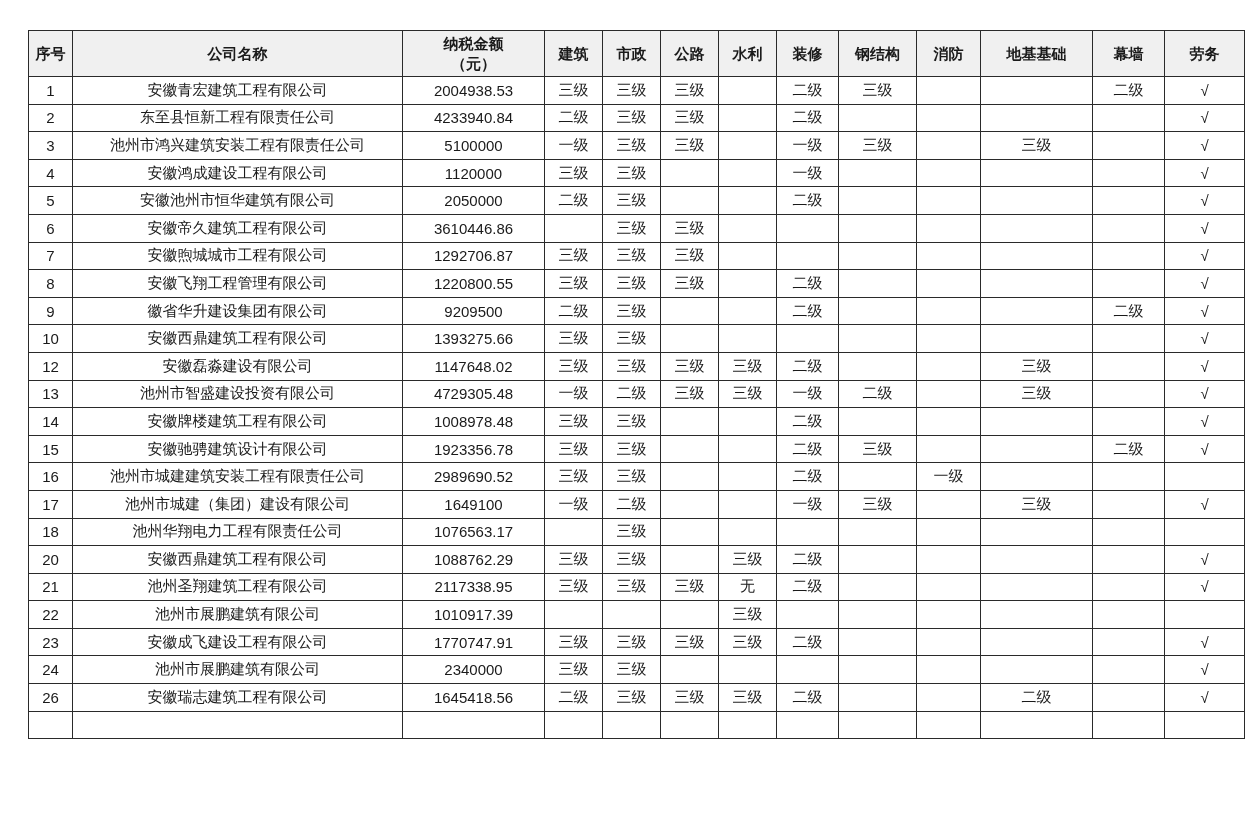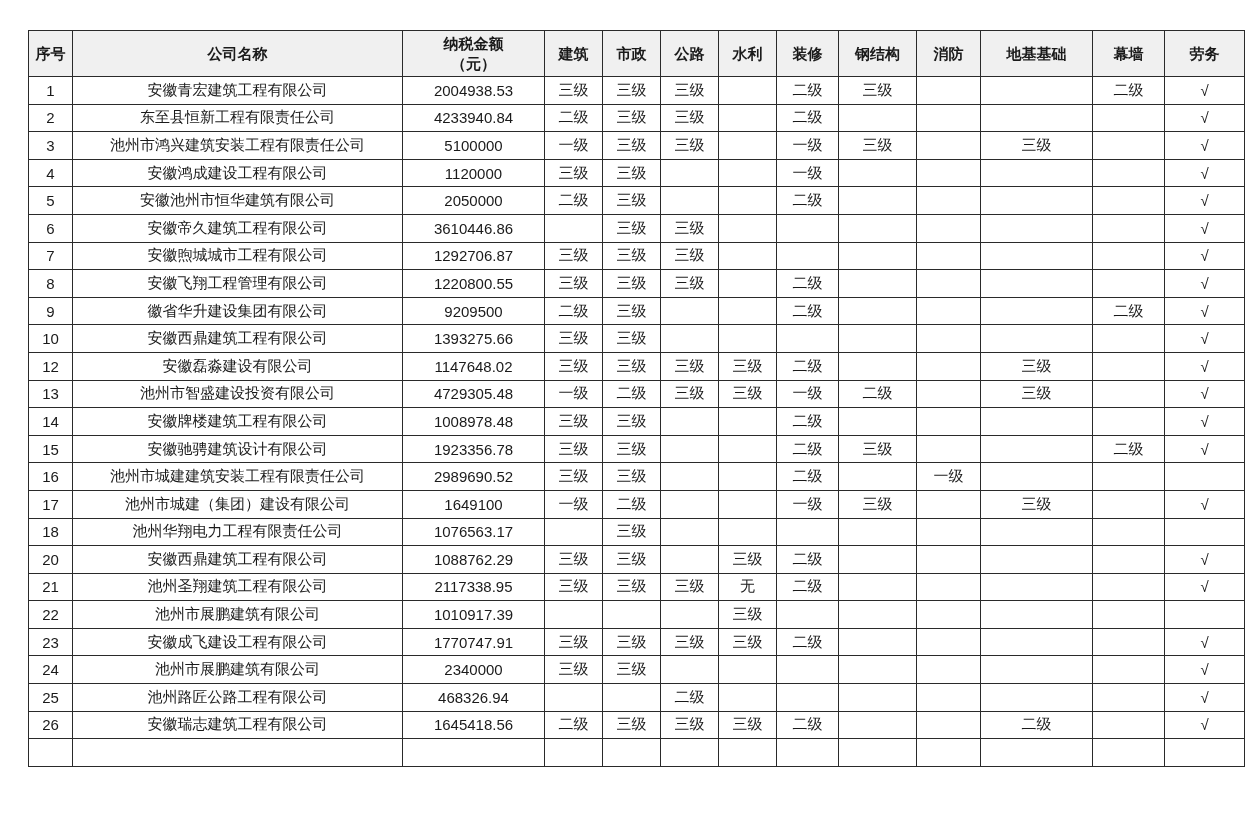--- a/index.html
+++ b/index.html
@@ -399,35 +399,20 @@
           <td></td>
           <td></td>
           <td></td>
           <td></td>
           <td></td>
           <td></td>
           <td></td>
           <td class="check">√</td>
         </tr>
         <tr>
-          <td>25</td>
-          <td>池州路匠公路工程有限公司</td>
-          <td>468326.94</td>
-          <td></td>
-          <td></td>
-          <td>二级</td>
-          <td></td>
-          <td></td>
-          <td></td>
-          <td></td>
-          <td></td>
-          <td></td>
-          <td class="check">√</td>
-        </tr>
-        <tr>
           <td>26</td>
           <td>安徽瑞志建筑工程有限公司</td>
           <td>1645418.56</td>
           <td>二级</td>
           <td>三级</td>
           <td>三级</td>
           <td>三级</td>
           <td>二级</td>
           <td></td>
           <td></td>

